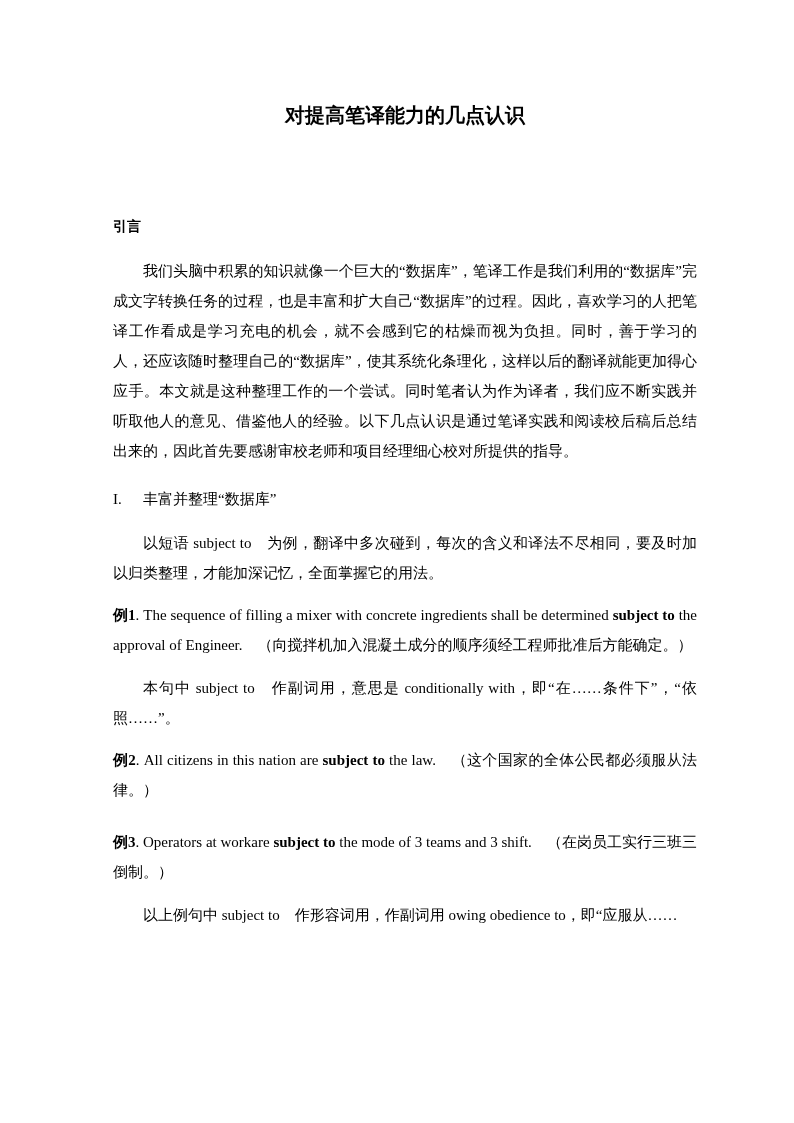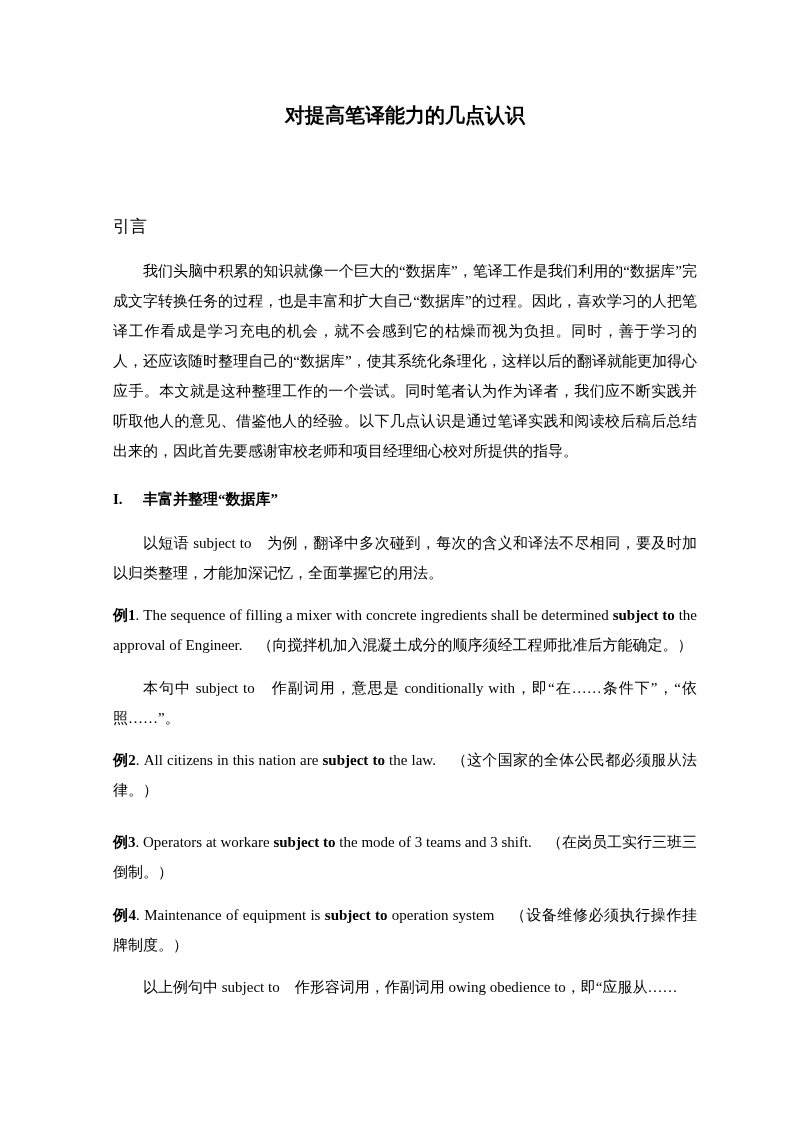--- a/index.html
+++ b/index.html
@@ -19,29 +19,29 @@
       width: 584px;
     }
     .doc-title {
       font-size: 20px;
       line-height: 30px;
       font-weight: bold;
       text-align: center;
       margin: 0 0 84px 0;
     }
     .h-intro {
-      font-size: 17px;
+      font-size: 14px;
       line-height: 26px;
-      font-weight: normal;
+      font-weight: bold;
       margin: 0 0 16px 0;
     }
     .h-section {
       font-size: 15px;
       line-height: 26px;
-      font-weight: bold;
+      font-weight: normal;
       margin: 0 0 16px 0;
     }
     .h-section .h-num { display: inline-block; min-width: 30px; }
     .h-sub {
       font-size: 15px;
       line-height: 26px;
       font-weight: bold;
       margin: 0 0 12px 0;
     }
     .para {
@@ -76,18 +76,17 @@
     <div class="para indent">以短语 subject to　为例，翻译中多次碰到，每次的含义和译法不尽相同，要及时加以归类整理，才能加深记忆，全面掌握它的用法。</div>
 
     <div class="para mb13"><b>例1</b><span>. The sequence of filling a mixer with concrete ingredients shall be determined </span><b>subject to</b><span> the approval of Engineer.　（向搅拌机加入混凝土成分的顺序须经工程师批准后方能确定。）</span></div>
 
     <div class="para indent">本句中 subject to　作副词用，意思是 conditionally with，即“在……条件下”，“依照……”。</div>
 
     <div class="para mb10"><b>例2</b><span>. All citizens in this nation are </span><b>subject to</b><span> the law.　（这个国家的全体公民都必须服从法律。）</span></div>
 
     <div class="para mb13"><b>例3</b><span>. Operators at workare </span><b>subject to</b><span> the mode of 3 teams and 3 shift.　（在岗员工实行三班三倒制。）</span></div>
 
-    <div class="para"><b>例4</b><span>. Maintenance of equipment is </span><b>subject to</b><span> operation system　（设备维修必须执行操作挂牌制度。）</span></div>
 
     <div class="para indent">以上例句中 subject to　作形容词用，作副词用 owing obedience to，即“应服从……</div>
 
   </div>
 </div>
 
 </body></html>

